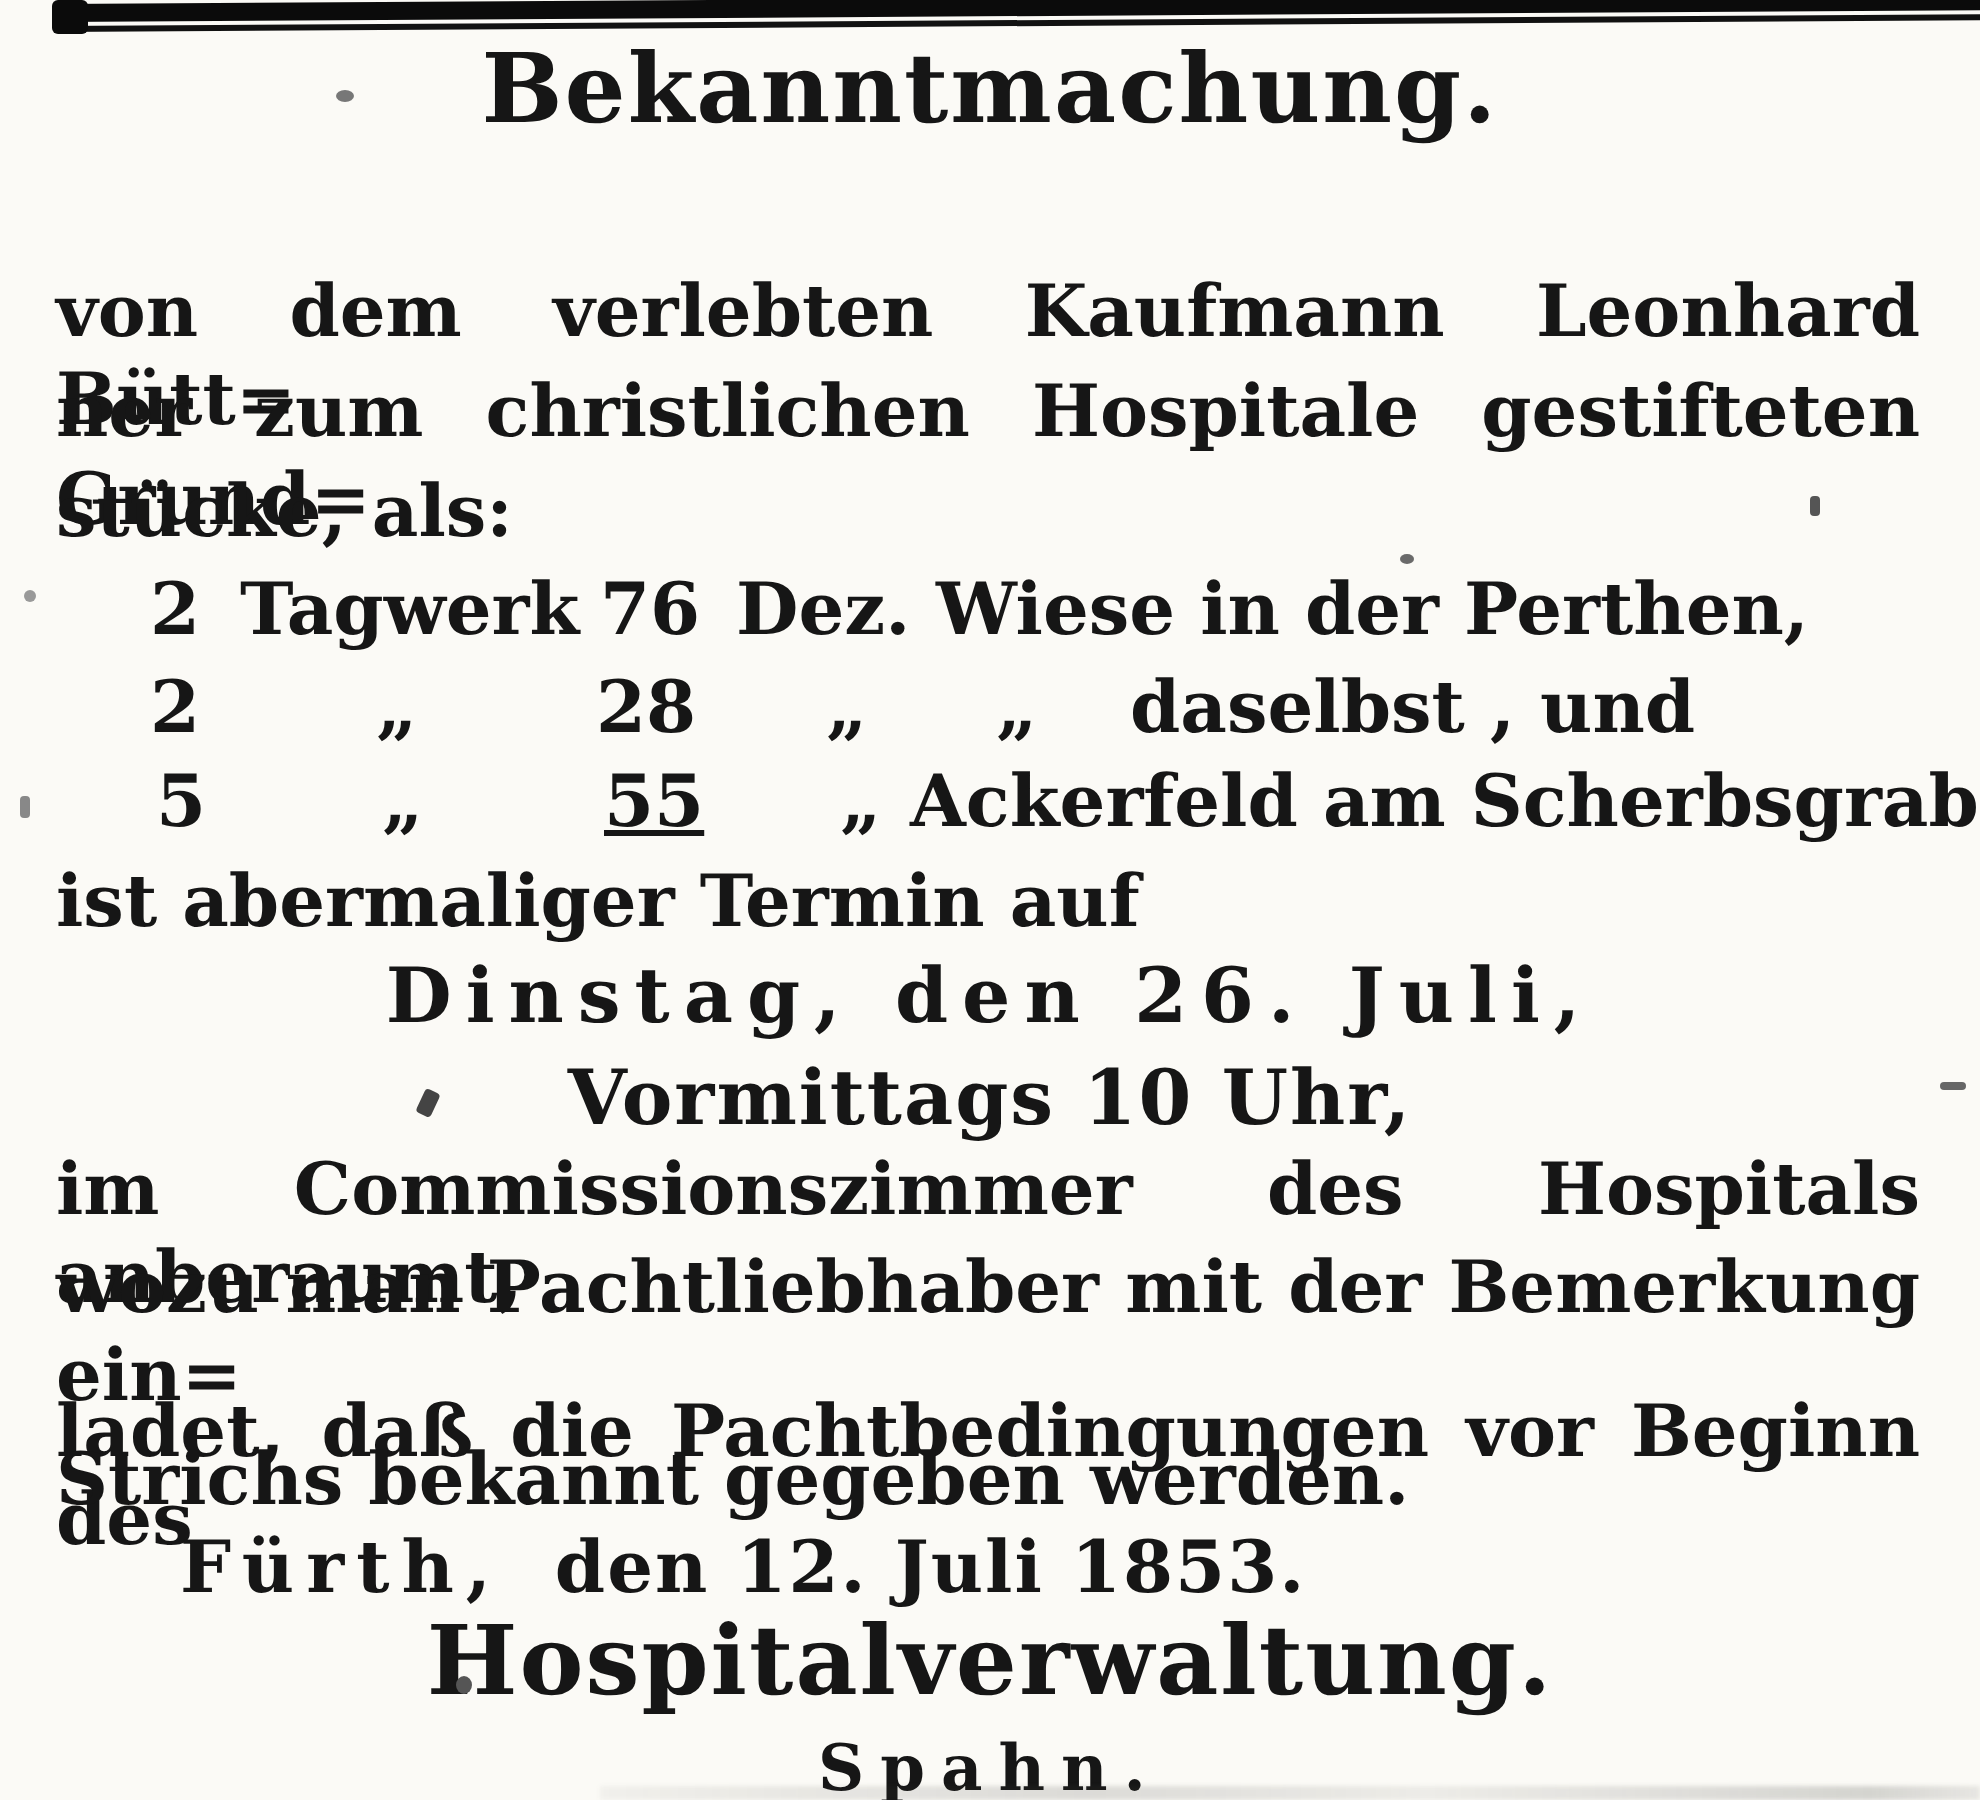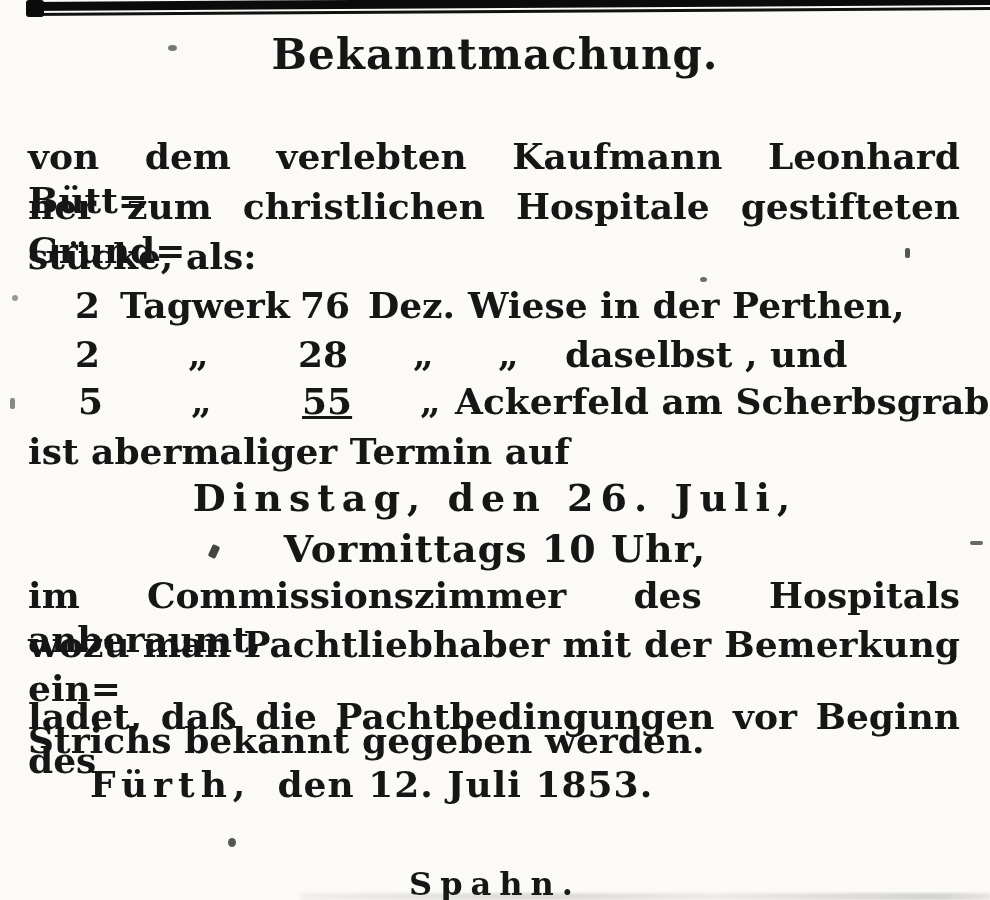--- a/index.html
+++ b/index.html
@@ -61,24 +61,23 @@
     text-align: justify;
     text-align-last: justify;
   }
   .indent1 { left: 72px; }
   .centered {
     left: 0;
     right: 0;
     text-align: center;
   }
   .title-line {
-    font-size: 42px;
+    font-size: 48px;
     line-height: 54px;
     letter-spacing: 1px;
-    margin-top: 10px;
   }
   .date-line {
     font-size: 38px;
     letter-spacing: 7px;
   }
   .time-line {
     font-size: 38px;
     letter-spacing: 1px;
   }
   .sig-org {
@@ -188,20 +187,21 @@
 
   <div class="txt just" style="top:573px">im Commissionszimmer des Hospitals anberaumt,</div>
   <div class="txt just" style="top:622px">wozu man Pachtliebhaber mit der Bemerkung ein=</div>
   <div class="txt just" style="top:694px">ladet, daß die Pachtbedingungen vor Beginn des</div>
   <div class="txt" style="top:718px;left:28px">Strichs bekannt gegeben werden.</div>
 
   <div class="txt dateline" style="top:762px">
     <span class="place">Fürth,</span><span class="rest">den 12. Juli 1853.</span>
   </div>
 
+  <div class="txt centered sig-org" style="top:804px">Hospitalverwaltung.</div>
   <div class="txt centered sig-name" style="top:862px">Spahn.</div>
 
   <div class="speck" style="left:168px;top:45px;width:9px;height:6px;background:#777"></div>
   <div class="speck" style="left:905px;top:248px;width:5px;height:10px;border-radius:2px;background:#555"></div>
   <div class="speck" style="left:700px;top:277px;width:7px;height:5px;background:#6a6a6a"></div>
   <div class="speck" style="left:12px;top:295px;width:6px;height:6px;background:#999"></div>
   <div class="speck" style="left:10px;top:398px;width:5px;height:11px;border-radius:2px;background:#888"></div>
   <div class="speck" style="left:210px;top:545px;width:8px;height:13px;border-radius:2px;background:#444;transform:rotate(25deg)"></div>
   <div class="speck" style="left:970px;top:541px;width:13px;height:4px;border-radius:2px;background:#666"></div>
   <div class="speck" style="left:228px;top:838px;width:8px;height:9px;background:#555"></div>

